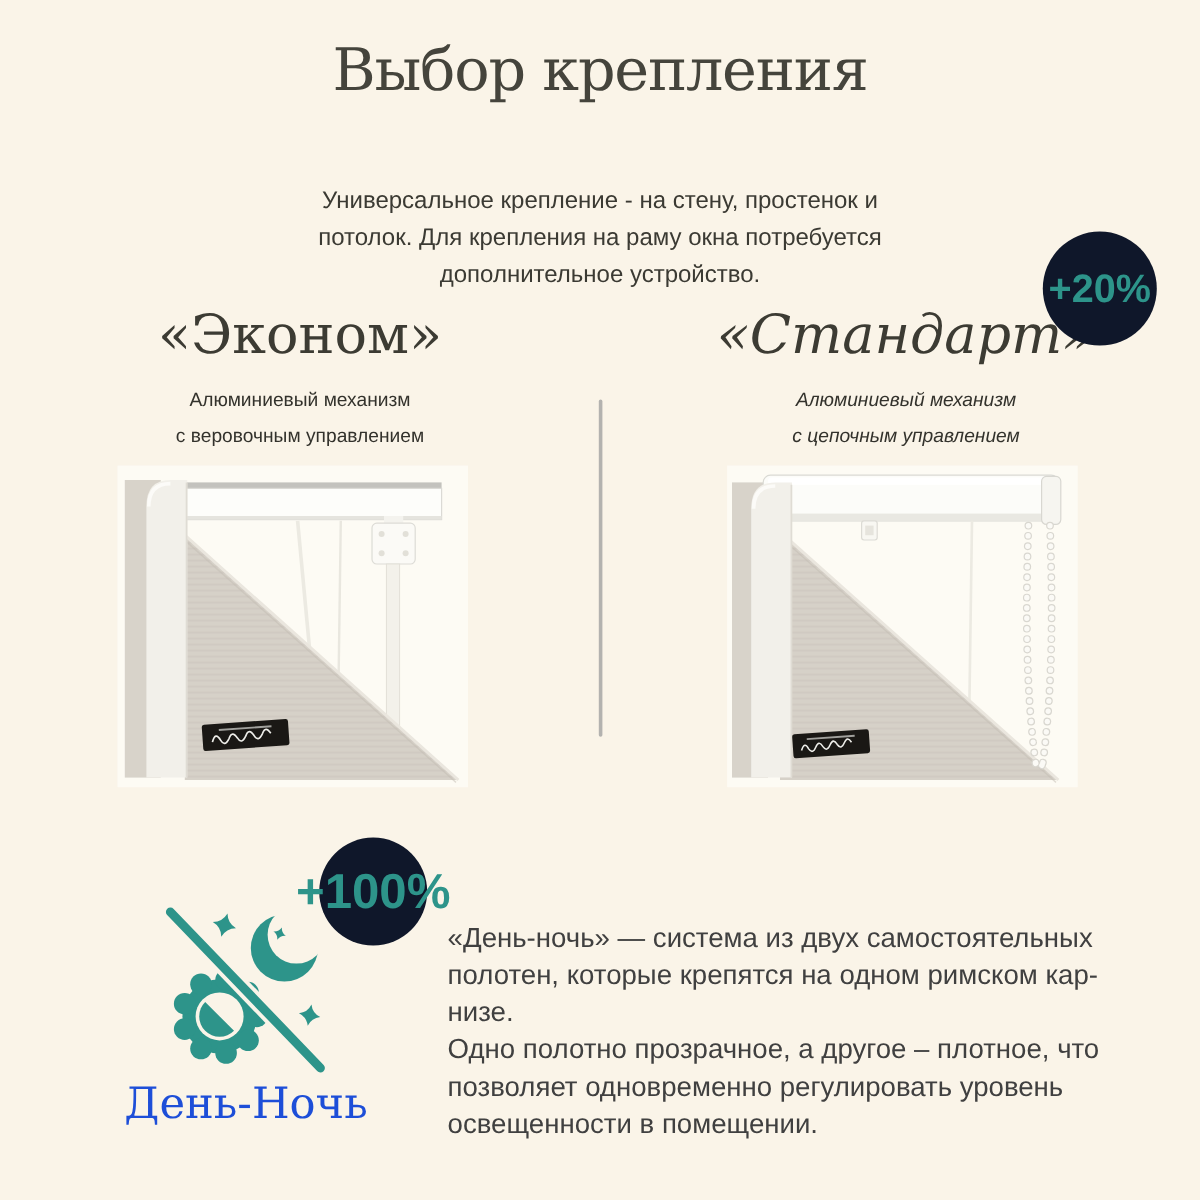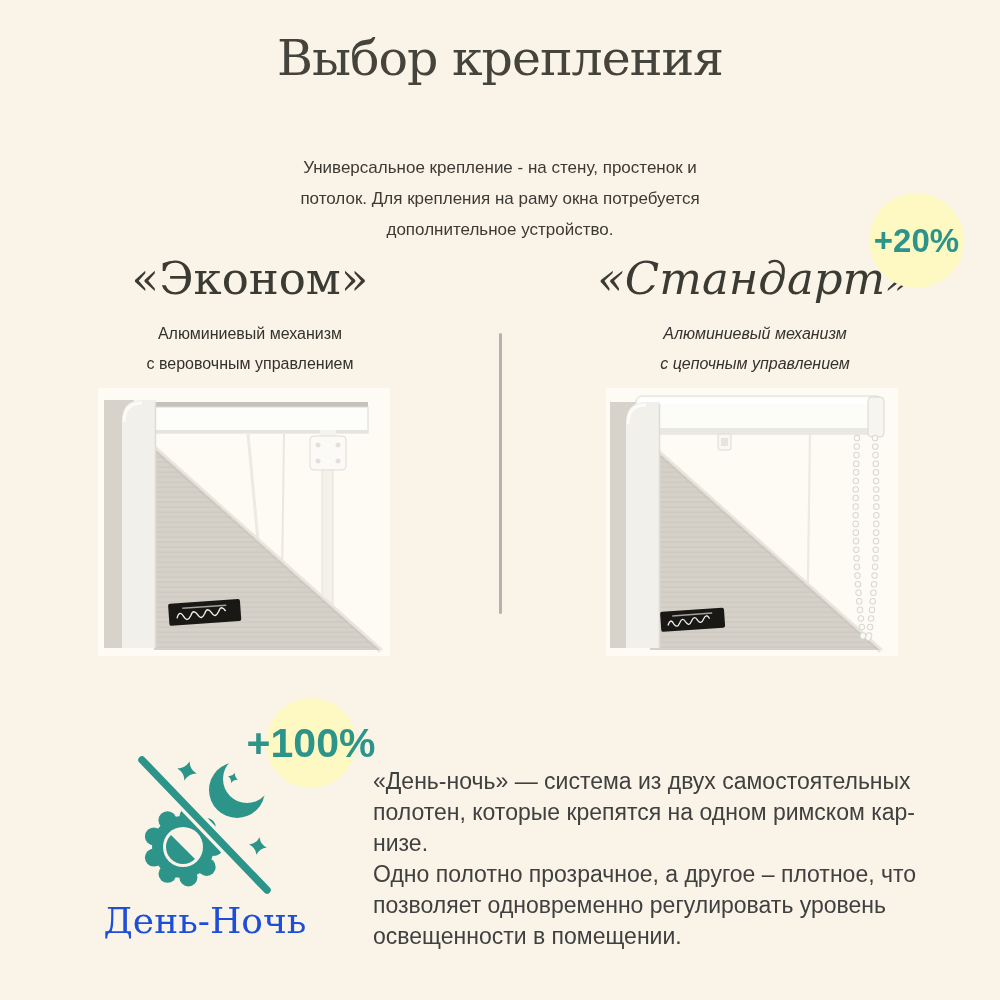--- a/index.html
+++ b/index.html
@@ -11,24 +11,24 @@
   }
   .serif{font-family:"DejaVu Serif","Liberation Serif",serif;}
   .prewrap{white-space:pre-line;}
   .page-title{
     position:absolute;top:30px;left:0;width:1000px;
     text-align:center;font-size:49px;font-weight:500;letter-spacing:-1px;
     color:#45443c;margin:0;
   }
   .subtitle{
     position:absolute;top:152px;left:200px;width:600px;
-    text-align:center;font-size:17px;line-height:31px;color:#3b3a33;margin:0;
+    text-align:center;font-size:20px;line-height:31px;color:#3b3a33;margin:0;
   }
   .badge{
-    position:absolute;border-radius:50%;background:#fef9c3;
+    position:absolute;border-radius:50%;background:#0f172a;
     display:flex;align-items:center;justify-content:center;
     color:#2d948a;font-weight:bold;z-index:1;
   }
   .badge-20{left:869px;top:193px;width:95px;height:95px;font-size:33px;}
   .badge-100{left:266px;top:698px;width:90px;height:90px;font-size:41px;}
   .col{position:absolute;top:252px;width:380px;text-align:center;}
   .col-left{left:60px;}
   .col-right{left:565px;font-style:italic;}
   .col h2{
     margin:0;font-size:45px;font-weight:500;color:#3c3b33;letter-spacing:0;

